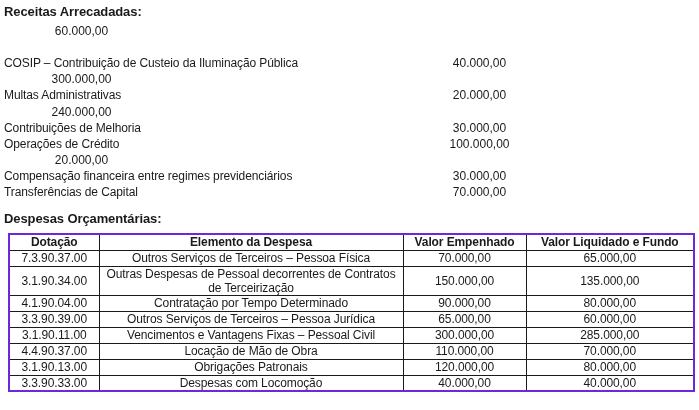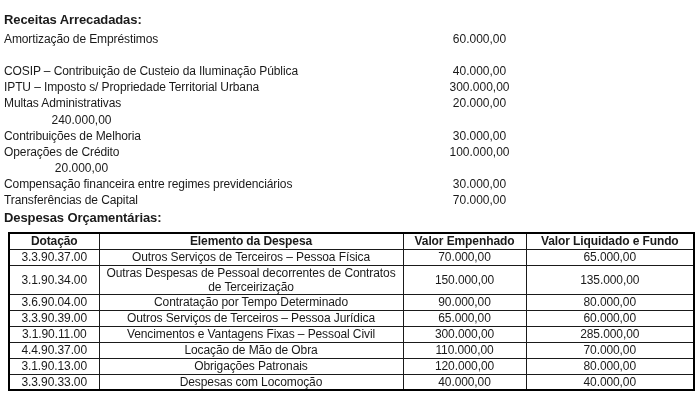--- a/index.html
+++ b/index.html
@@ -2,38 +2,38 @@
 <html><head>
 <meta charset="utf-8">
 <style>
   * { margin: 0; padding: 0; box-sizing: border-box; }
   html, body { background: #ffffff; }
   body {
     width: 699px; height: 410px; overflow: hidden;
     font-family: "Liberation Sans", "DejaVu Sans", sans-serif;
     color: #1a1a1a;
   }
-  .page { padding: 12px 0 0 4px; width: 580px; }
+  .page { padding: 4px 0 0 4px; width: 580px; }
 
   .section-title {
     font-size: 13px; font-weight: bold; line-height: 16px;
     letter-spacing: -0.1px;
   }
 
   .rev-list { margin-top: 3px; }
   .rev-row { display: flex; align-items: center; height: 16.1px; font-size: 12px; }
   .rev-label { width: 398px; white-space: nowrap; letter-spacing: -0.1px; }
   .rev-value { width: 155px; text-align: center; }
 
-  .despesas-title { margin-top: 2px; }
+  .despesas-title { margin-top: 11px; }
 
   table.despesas {
     border-collapse: collapse; table-layout: fixed;
     width: 685px; margin: 6px 0 0 4px;
-    border: 2px solid #000000;
+    border: 2px solid #6d28d9;
   }
   col.c-dotacao  { width: 90px; }
   col.c-elemento { width: 304px; }
   col.c-empenhado{ width: 123px; }
   col.c-liquidado{ width: 168px; }
   .despesas th, .despesas td {
     border: 1px solid #1a1a1a;
     font-size: 12px; padding: 0 4px; height: 16px;
     vertical-align: middle; letter-spacing: -0.1px;
   }
@@ -45,31 +45,29 @@
 </style>
 </head>
 <body>
 
 <div class="page">
 
   <div class="section-title">Receitas Arrecadadas:</div>
 
   <div class="rev-list">
     <div class="rev-row">
-      <span class="rev-label">Amortização de Empréstimos</span>
       <span class="rev-value">60.000,00</span>
     </div>
     <div class="rev-row">
     </div>
     <div class="rev-row">
       <span class="rev-label">COSIP – Contribuição de Custeio da Iluminação Pública</span>
       <span class="rev-value">40.000,00</span>
     </div>
     <div class="rev-row">
-      <span class="rev-label">IPTU – Imposto s/ Propriedade Territorial Urbana</span>
       <span class="rev-value">300.000,00</span>
     </div>
     <div class="rev-row">
       <span class="rev-label">Multas Administrativas</span>
       <span class="rev-value">20.000,00</span>
     </div>
     <div class="rev-row">
       <span class="rev-value">240.000,00</span>
     </div>
     <div class="rev-row">
@@ -105,33 +103,33 @@
     <thead>
       <tr>
         <th>Dotação</th>
         <th>Elemento da Despesa</th>
         <th>Valor Empenhado</th>
         <th>Valor Liquidado e Fundo</th>
       </tr>
     </thead>
     <tbody>
       <tr>
-        <td class="cell-dotacao">3.3.90.37.00</td>
+        <td class="cell-dotacao">7.3.90.37.00</td>
         <td class="cell-elemento">Outros Serviços de Terceiros – Pessoa Física</td>
         <td class="cell-empenhado">70.000,00</td>
         <td class="cell-liquidado">65.000,00</td>
       </tr>
       <tr>
         <td class="cell-dotacao">3.1.90.34.00</td>
         <td class="cell-elemento">Outras Despesas de Pessoal decorrentes de Contratos de Terceirização</td>
         <td class="cell-empenhado">150.000,00</td>
         <td class="cell-liquidado">135.000,00</td>
       </tr>
       <tr>
-        <td class="cell-dotacao">3.6.90.04.00</td>
+        <td class="cell-dotacao">4.1.90.04.00</td>
         <td class="cell-elemento">Contratação por Tempo Determinado</td>
         <td class="cell-empenhado">90.000,00</td>
         <td class="cell-liquidado">80.000,00</td>
       </tr>
       <tr>
         <td class="cell-dotacao">3.3.90.39.00</td>
         <td class="cell-elemento">Outros Serviços de Terceiros – Pessoa Jurídica</td>
         <td class="cell-empenhado">65.000,00</td>
         <td class="cell-liquidado">60.000,00</td>
       </tr>

